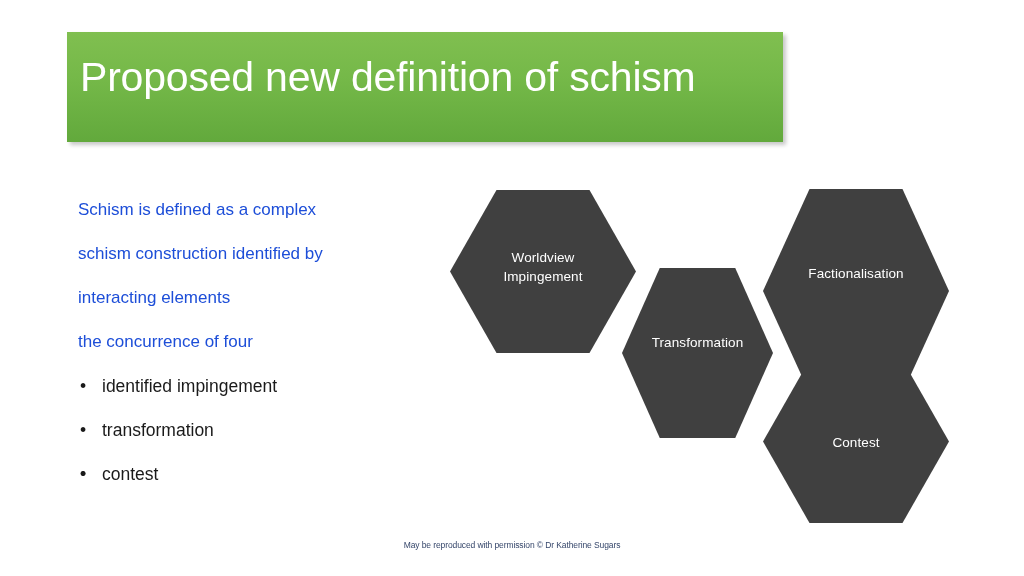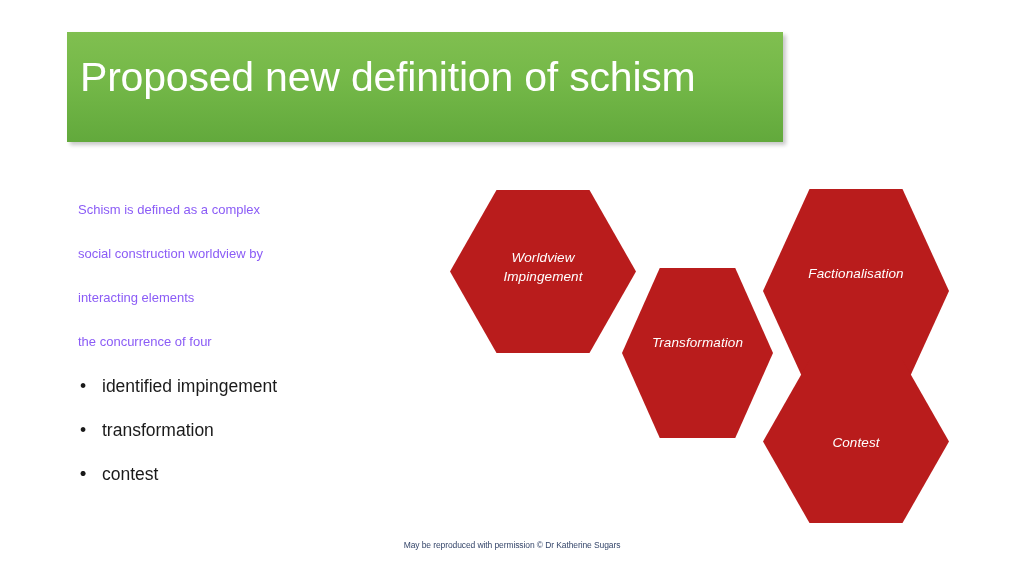--- a/index.html
+++ b/index.html
@@ -43,22 +43,22 @@
   }
 
   
   #body-column {
     position: absolute;
     left: 78px;
     top: 188px;
     width: 330px;
   }
   .body-line {
-    font-size: 13px;
-    color: #8b5cf6;
+    font-size: 17px;
+    color: #1d4ed8;
     line-height: 44px;
     white-space: nowrap;
   }
   .bullet-item {
     position: relative;
     font-size: 17.5px;
     color: #1a1a1a;
     line-height: 44px;
     padding-left: 24px;
     white-space: nowrap;
@@ -75,24 +75,23 @@
   
   #hex-diagram {
     position: absolute;
     left: 440px;
     top: 180px;
     width: 520px;
     height: 350px;
   }
   .hex {
     position: absolute;
-    background: #b91c1c;
+    background: #404040;
     -webkit-clip-path: polygon(25% 0%, 75% 0%, 100% 50%, 75% 100%, 25% 100%, 0% 50%);
     clip-path: polygon(25% 0%, 75% 0%, 100% 50%, 75% 100%, 25% 100%, 0% 50%);
-    font-style: italic;
   }
   .hex-label {
     position: absolute;
     left: 0;
     width: 100%;
     text-align: center;
     color: #ffffff;
     font-size: 13.5px;
     line-height: 19px;
     letter-spacing: 0.1px;
@@ -128,21 +127,21 @@
 
 <div id="slide">
 
   <div id="title-banner">
     <div id="title-text">Proposed new definition of schism</div>
   </div>
 
   <div id="body-column">
 
     <div class="body-line">Schism is defined as a complex</div>
-    <div class="body-line">social construction worldview by</div>
+    <div class="body-line">schism construction identified by</div>
     <div class="body-line">interacting elements</div>
     <div class="body-line">the concurrence of four</div>
 
     <div class="bullet-item">
       <span class="bullet-dot">•</span>
       <span>identified impingement</span>
     </div>
     <div class="bullet-item">
       <span class="bullet-dot">•</span>
       <span>transformation</span>

